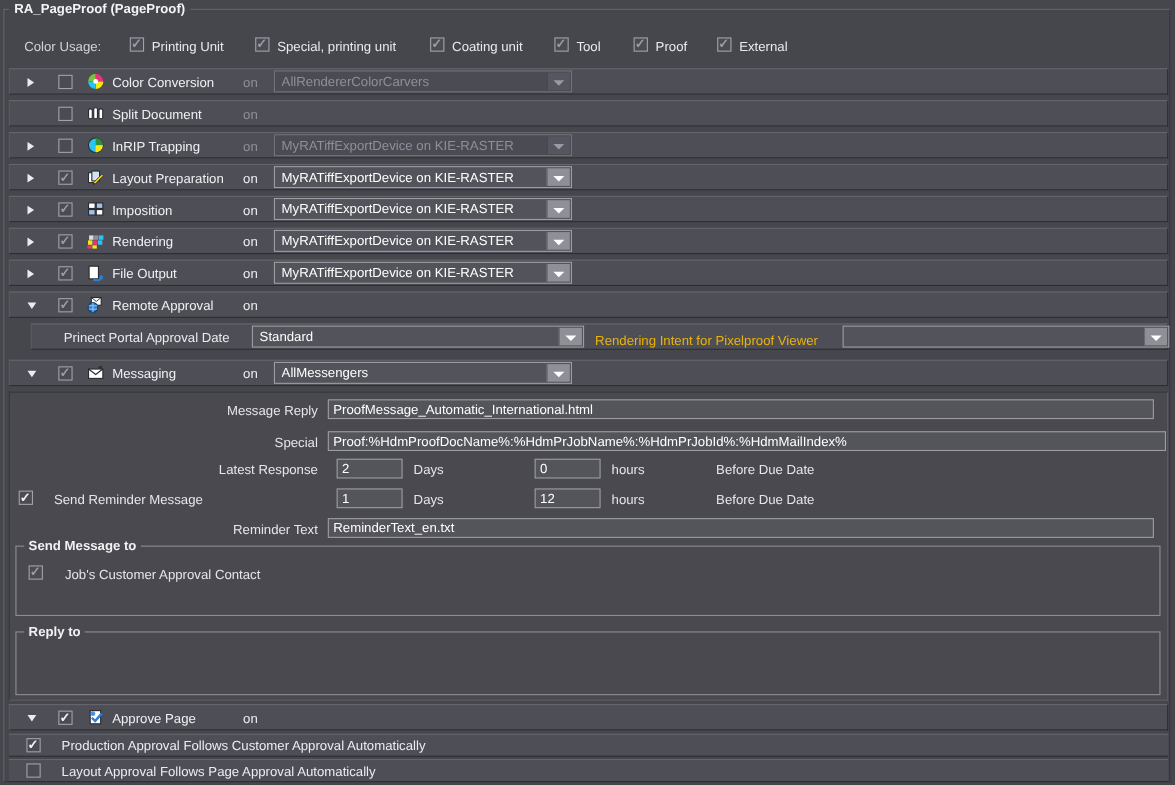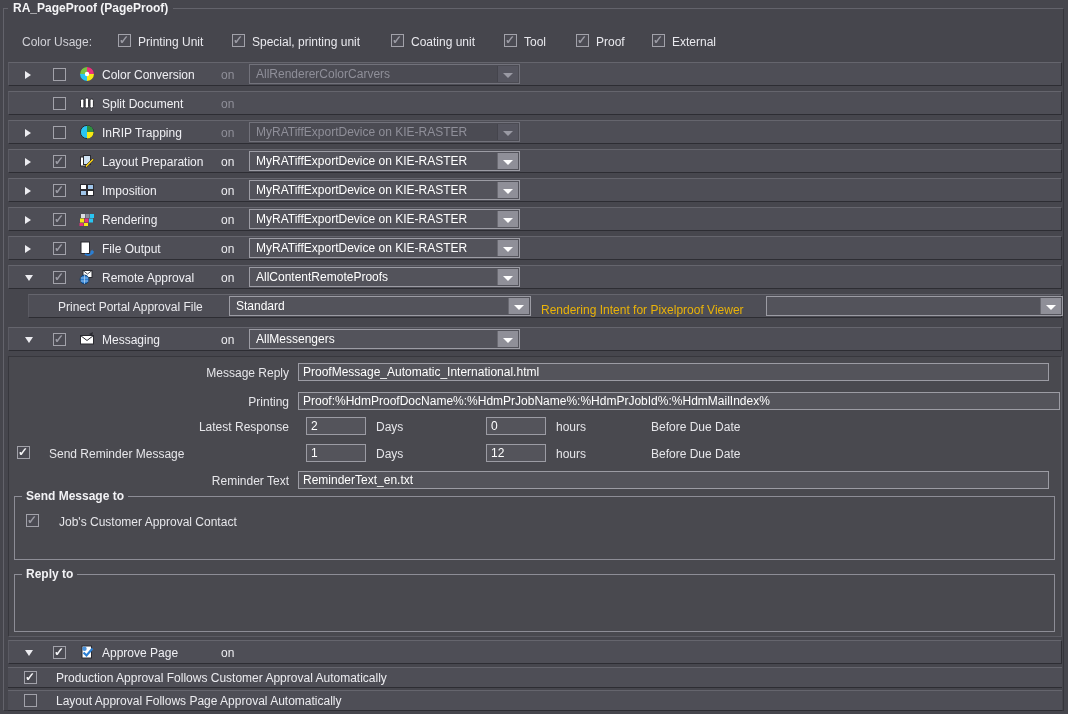--- a/index.html
+++ b/index.html
@@ -278,28 +278,24 @@
   <span class="step-icon">
     <svg width="16" height="16" viewBox="0 0 16 16">
         <rect x="4" y="1.5" width="9" height="7" fill="#fff" stroke="#2a2a30"></rect>
         <path d="M4 1.5 L8.5 5 L13 1.5" fill="none" stroke="#2a2a30" stroke-width="0.8"></path>
         <circle cx="5.5" cy="10.5" r="4.4" fill="#2b7fd4" stroke="#123a66"></circle>
         <path d="M1.6 9 H9.4 M1.6 12 H9.4 M5.5 6.1 V14.9" stroke="#bcd8f2" stroke-width="0.7" fill="none"></path>
       </svg>
   </span>
   <span class="step-label">Remote Approval</span>
   <span class="on-label">on</span>
-  <div class="dropdown">
-    <span class="dd-text">AllContentRemoteProofs</span>
-    <span class="dd-btn"></span>
-  </div>
 </div>
 
 <div class="bar subbar" style="top:294px">
-  <span class="sub-label">Prinect Portal Approval File</span>
+  <span class="sub-label">Prinect Portal Approval Date</span>
   <div class="dropdown dd-standard">
     <span class="dd-text">Standard</span>
     <span class="dd-btn"></span>
   </div>
   <span class="intent-label">Rendering Intent for Pixelproof Viewer</span>
   <div class="dropdown dd-intent">
     <span class="dd-btn"></span>
   </div>
 </div>
 
@@ -319,21 +315,21 @@
     <span class="dd-text">AllMessengers</span>
     <span class="dd-btn"></span>
   </div>
 </div>
 
 <div class="panel">
 
   <span class="m-label" style="top:9px">Message Reply</span>
   <input class="tinput" style="left: 289px; top: 6px; width: 751px;" value="ProofMessage_Automatic_International.html">
 
-  <span class="m-label" style="top:38px">Printing</span>
+  <span class="m-label" style="top:38px">Special</span>
   <input class="tinput" style="left: 289px; top: 35px; width: 762px;" value="Proof:%HdmProofDocName%:%HdmPrJobName%:%HdmPrJobId%:%HdmMailIndex%">
 
   <span class="m-label" style="top:63px">Latest Response</span>
   <input class="tinput" style="left: 297px; top: 60px; width: 60px;" value="2">
   <span class="inline-label" style="left:367px;top:63px">Days</span>
   <input class="tinput" style="left: 477px; top: 60px; width: 60px;" value="0">
   <span class="inline-label" style="left:547px;top:63px">hours</span>
   <span class="inline-label" style="left:642px;top:63px">Before Due Date</span>
 
   <span class="cb checked-white" style="left:8px;top:89px"></span>

